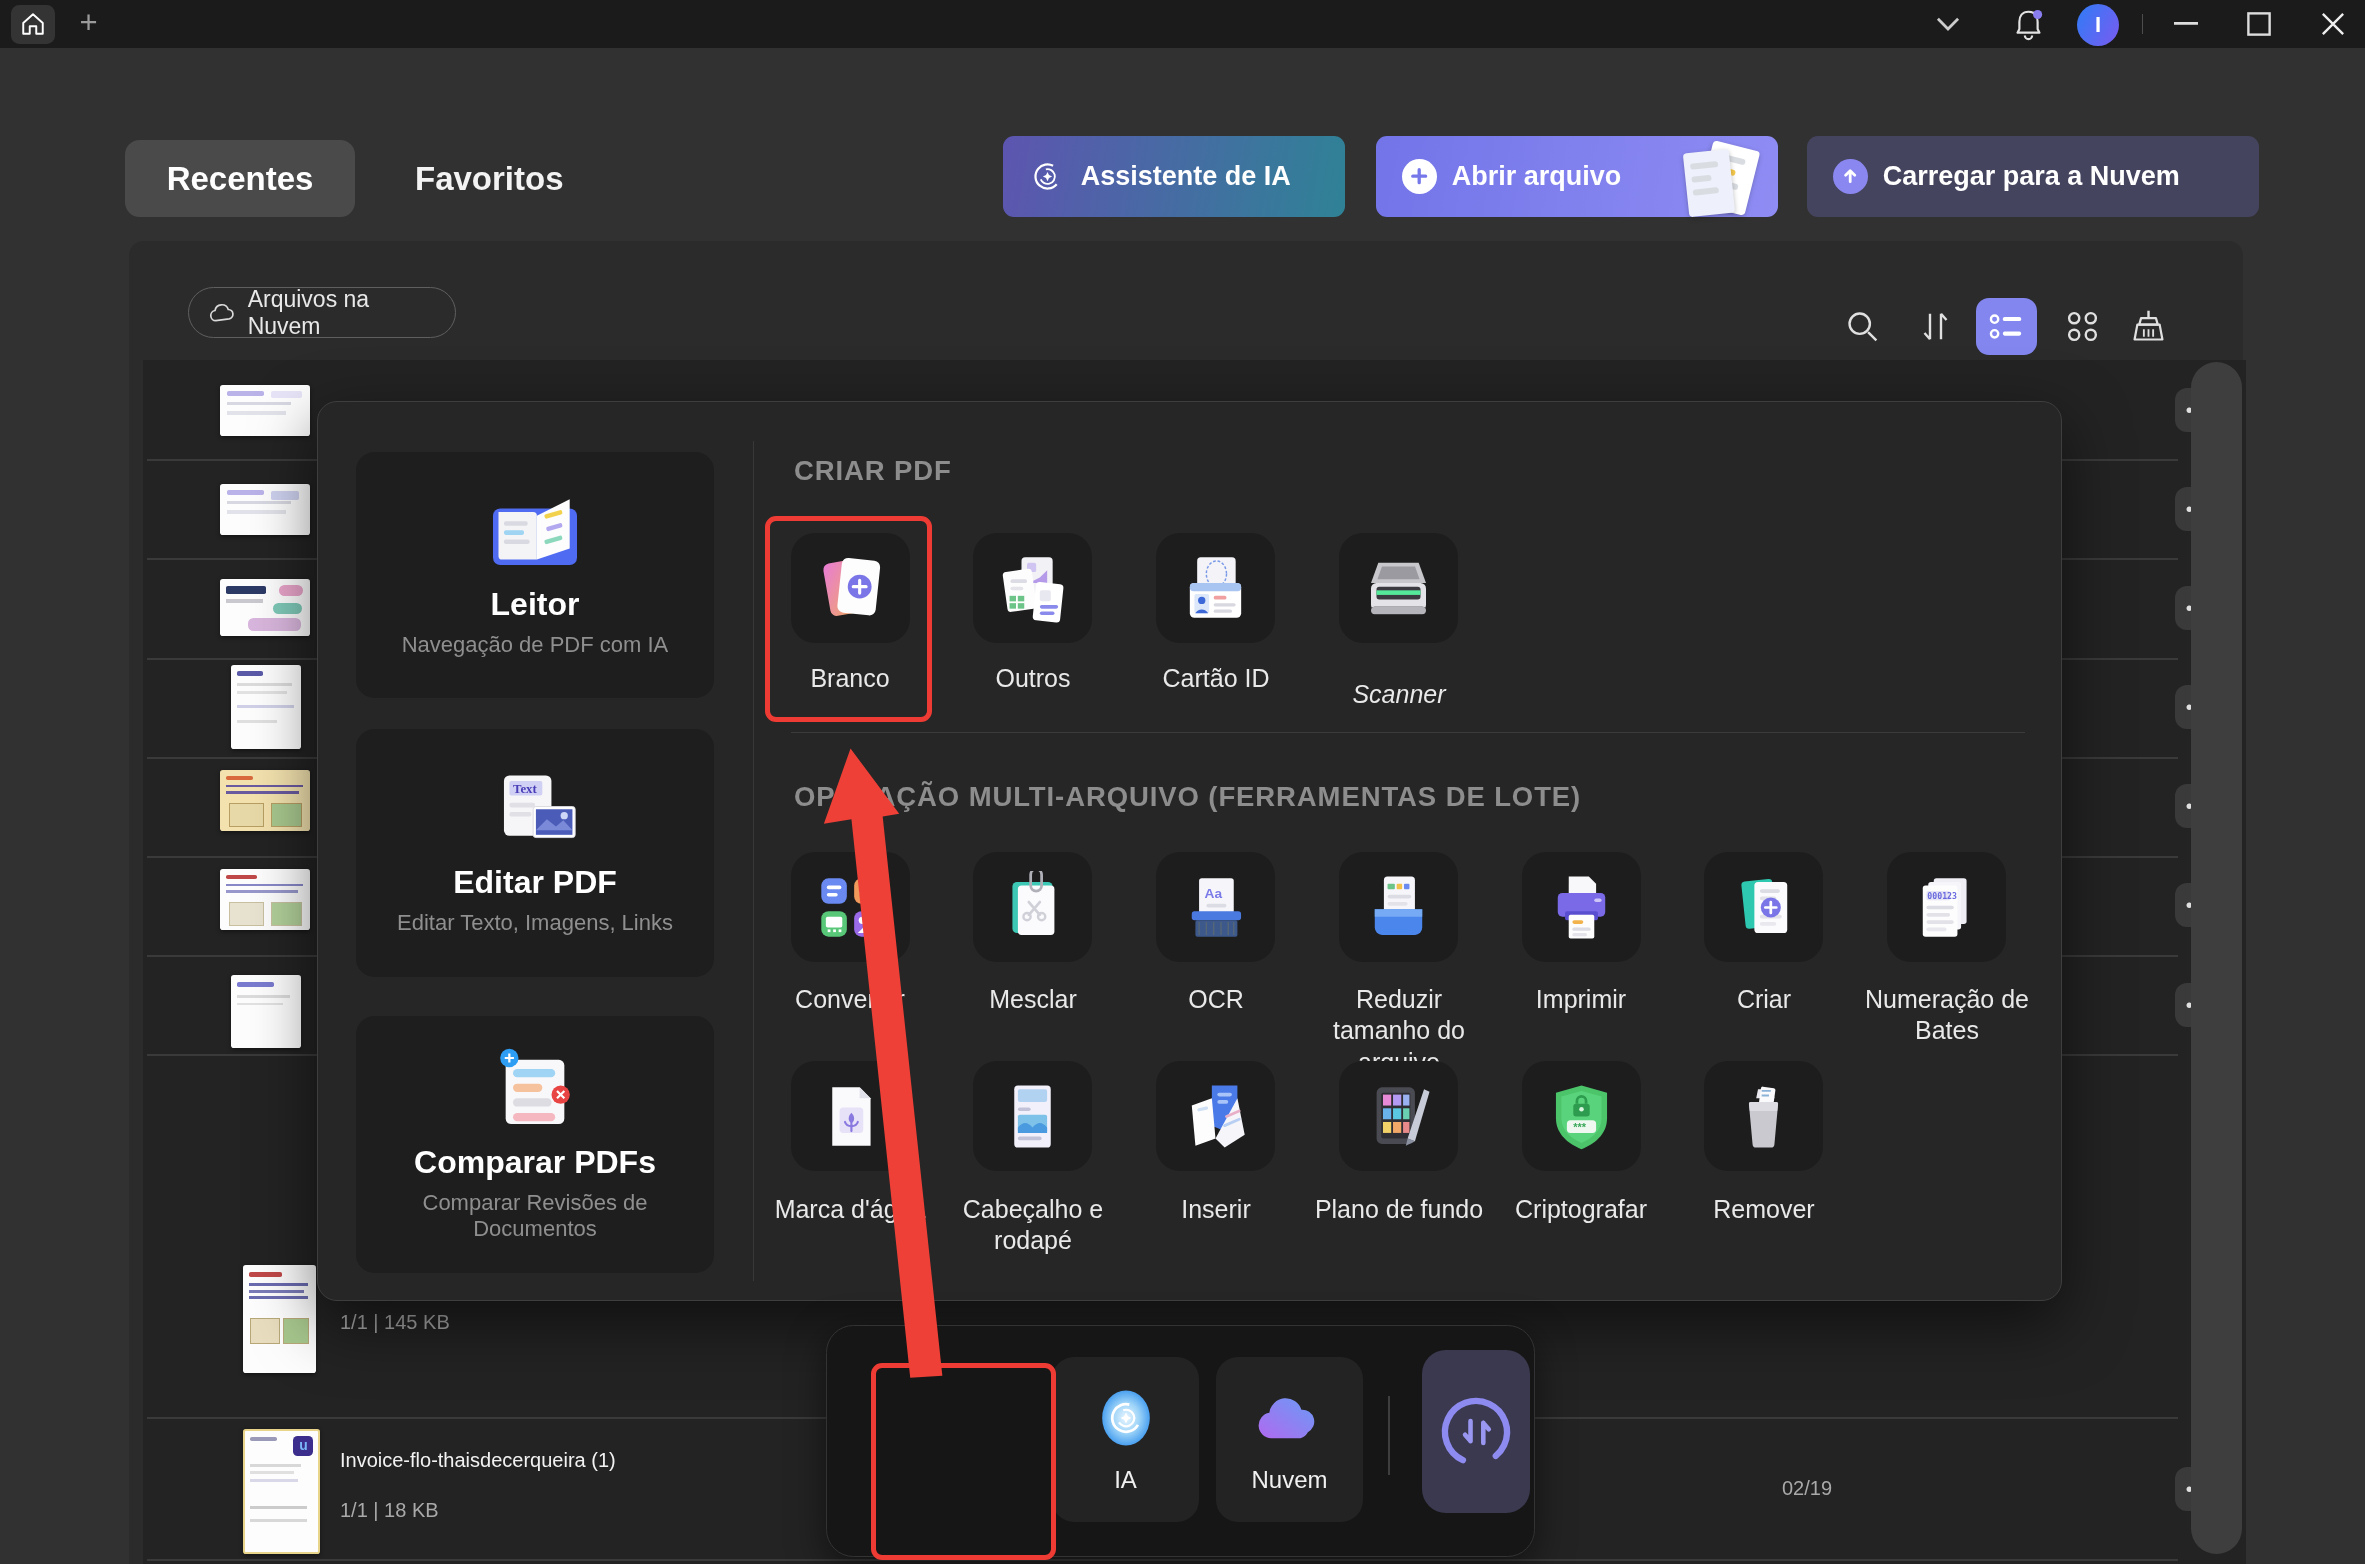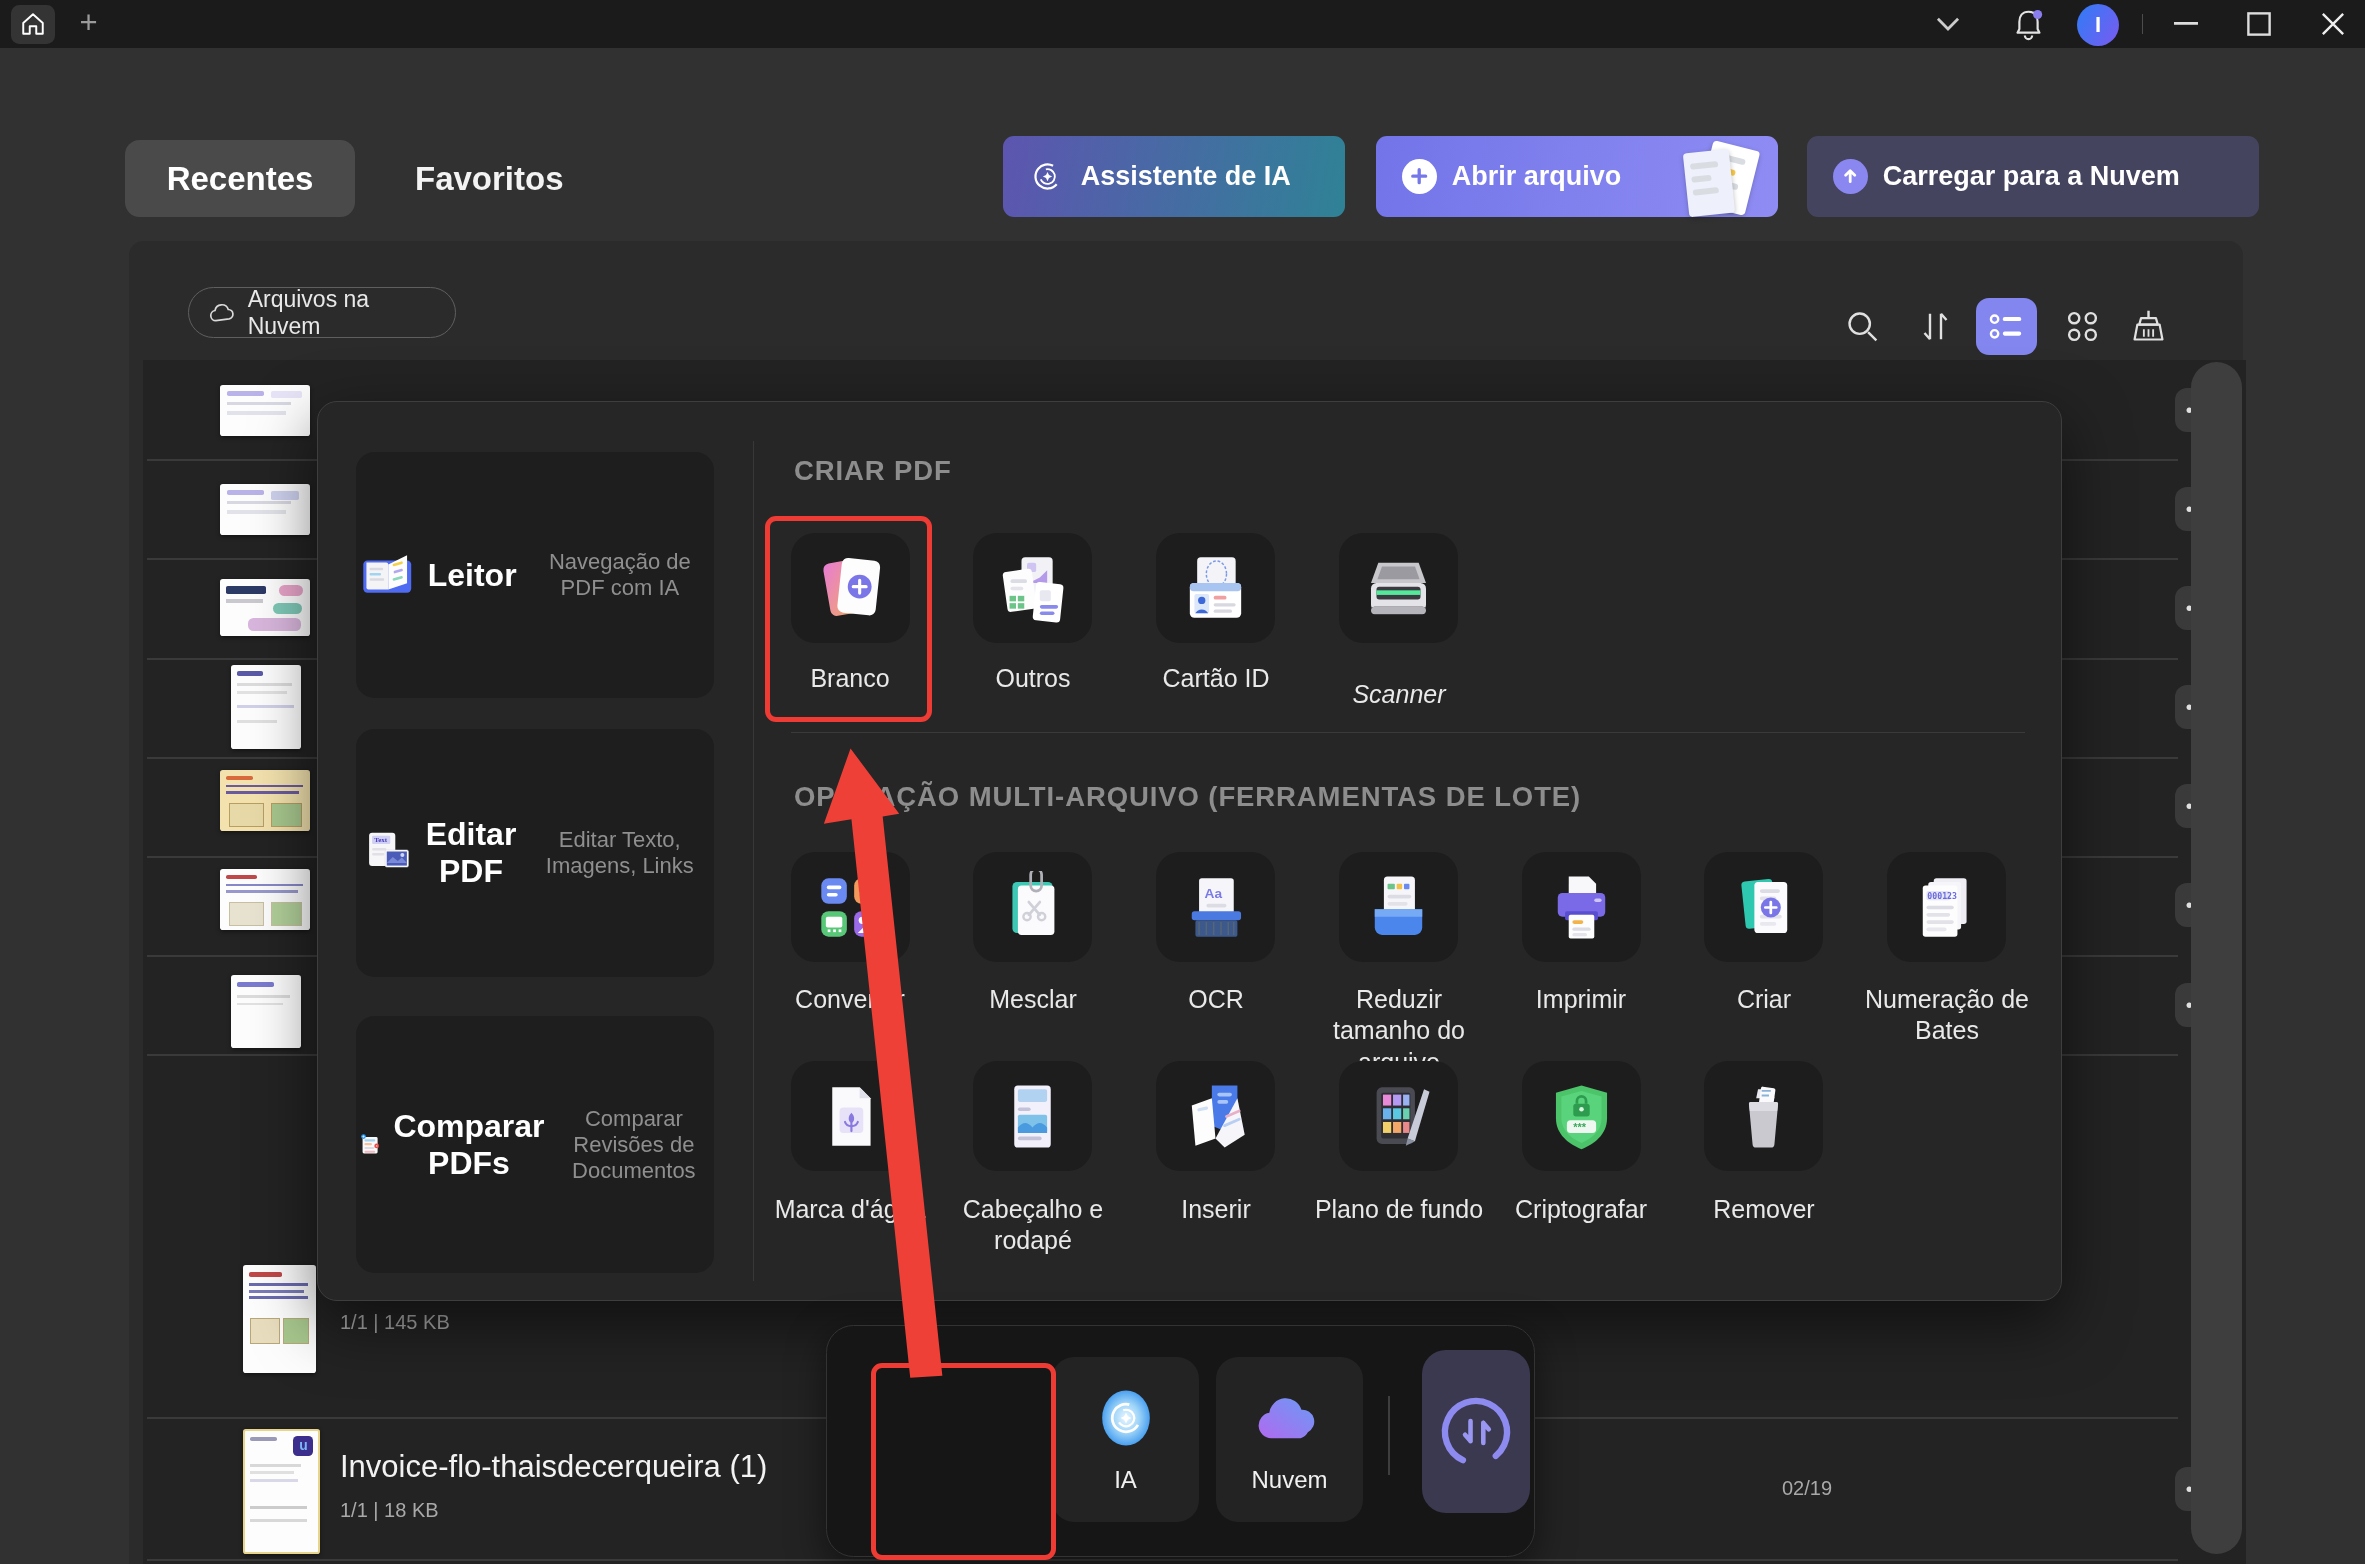--- a/index.html
+++ b/index.html
@@ -36,25 +36,25 @@
   .chip{left:188px;top:287px;width:268px;height:51px;border:1.8px solid #5f5f5f;border-radius:27.5px;
         display:flex;align-items:center;gap:13px;padding:0 20px;box-sizing:border-box;color:#e8e8e8;font-size:23px;}
   .viewbtn{left:1976px;top:298px;width:61px;height:57px;background:#8286ee;border-radius:13px;
            display:flex;align-items:center;justify-content:center;}
   .rowsep{height:1.8px;background:#3a3a3a;left:147px;width:2031px;}
   .dots{width:51px;height:44px;background:#3a3a3a;border-radius:12px;color:#e0e0e0;
         display:flex;align-items:center;justify-content:center;font-size:20px;letter-spacing:2.8px;}
   .thumb{position:absolute;background:#fdfdfd;border-radius:2.8px;box-shadow:0 1.8px 4.6px rgba(0,0,0,.4);overflow:hidden;}
   .scrollbar{left:2191px;top:362px;width:51px;height:1192px;background:#3e3e3e;border-radius:26px;}
   .meta{color:#a9a9a9;font-size:20px;}
-  .fname{color:#f2f2f2;font-size:31px;font-weight:400;}
+  .fname{color:#f2f2f2;font-size:20px;font-weight:400;}
   
   .modal{left:317px;top:401px;width:1743px;height:898px;background:#262626;border:0.9px solid #3e3e3e;
          border-radius:20px;box-shadow:0 22px 64px rgba(0,0,0,.55);}
-  .lcard{left:356px;width:358px;background:#1e1e1e;border-radius:18.4px;display:flex;flex-direction:row;
+  .lcard{left:356px;width:358px;background:#1e1e1e;border-radius:18.4px;display:flex;flex-direction:column;
          align-items:center;justify-content:center;gap:9.2px;text-align:center;}
   .lcard .t{font-size:32px;font-weight:700;color:#fff;}
   .lcard .s{font-size:22px;color:#8f8f8f;padding:0 18.4px;}
   .vdiv{left:753px;top:441px;width:0.9px;height:840px;background:#383838;}
   .sechead{font-size:27.5px;font-weight:700;color:#8d8d8d;letter-spacing:0.9px;}
   .tile{width:119px;height:110px;background:#1d1d1d;border-radius:24px;display:flex;align-items:center;justify-content:center;}
   .tlabel{width:182px;text-align:center;font-size:25px;color:#e9e9e9;line-height:1.25;}
   .hdiv{left:791px;top:732px;width:1234px;height:0.9px;background:#3a3a3a;}
   
   .dock{left:826px;top:1325px;width:707px;height:230px;background:#161616;border:0.9px solid #333;

